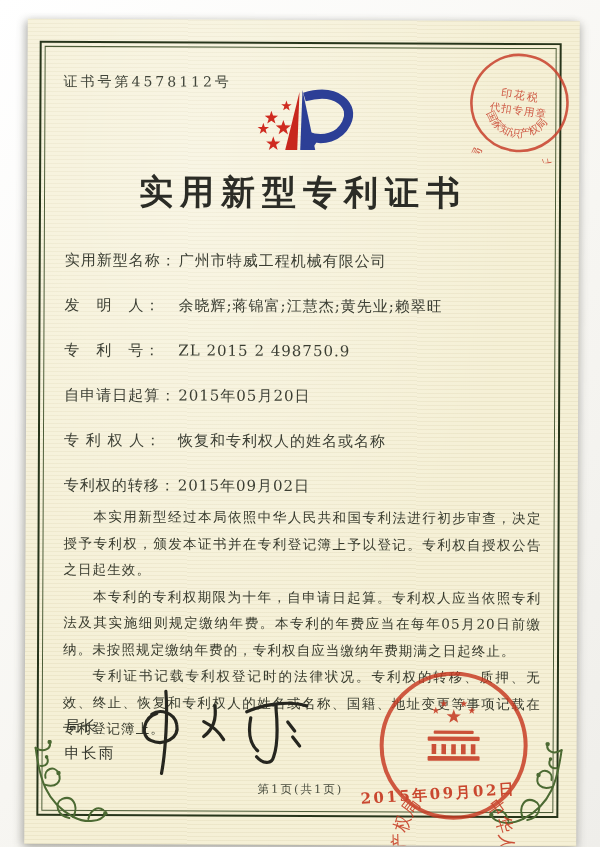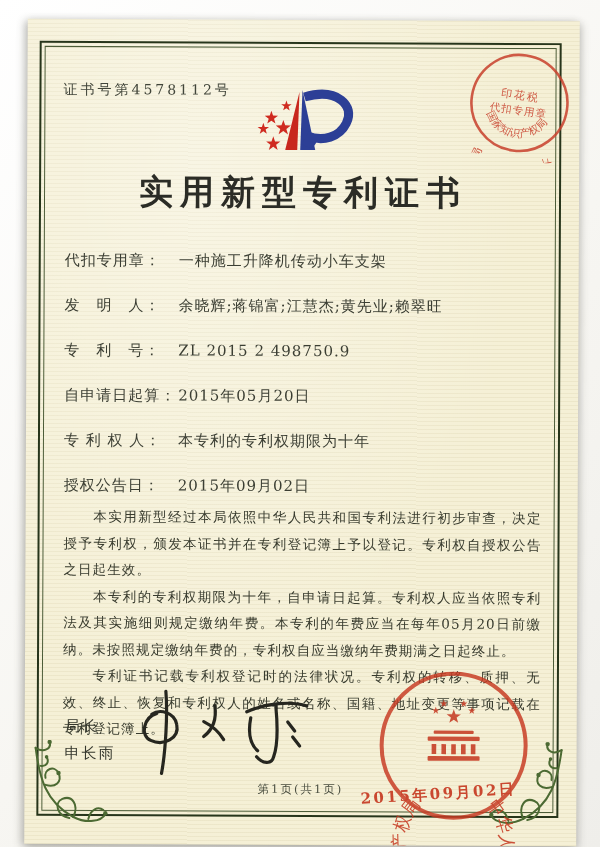--- a/index.html
+++ b/index.html
@@ -22,21 +22,21 @@
   }
   .frame-outer{
     position:absolute;left:12px;right:18px;top:22px;bottom:28px;
     border:2.5px solid #27351b;pointer-events:none;
   }
   .frame-inner{
     position:absolute;left:3px;right:3px;top:3px;bottom:3px;
     border:1px solid #4c5c38;
   }
   .cert-no{
-    position:absolute;left:36px;top:62px;
+    position:absolute;left:36px;top:54px;
     font-size:14px;letter-spacing:3px;color:#41453a;
   }
   .logo-wrap{position:absolute;left:0;right:0;top:66px;text-align:center;}
   .title{
     position:absolute;left:0;right:0;top:150px;text-align:center;
     font-size:34px;font-weight:bold;letter-spacing:7px;color:#2b2c26;
   }
   .fields{position:absolute;left:38px;right:34px;top:232px;}
   .field-row{height:45px;font-size:15px;color:#3b3e33;letter-spacing:1px;white-space:nowrap;}
   .f-label{display:inline-block;min-width:114px;}
@@ -124,36 +124,36 @@
           <use href="#star5" x="42" y="42" transform="translate(42,42) scale(0.8) translate(-42,-42)"></use>
           <use href="#star5" x="32" y="58" transform="translate(32,58) scale(0.75) translate(-32,-58)"></use>
         </g>
       </svg>
     </div>
 
     <div class="title">实用新型专利证书</div>
 
     <div class="fields">
       <div class="field-row">
-        <span class="f-label">代扣专用章：</span><span class="f-value">一种施工升降机传动小车支架</span>
+        <span class="f-label">实用新型名称：</span><span class="f-value">广州市特威工程机械有限公司</span>
       </div>
       <div class="field-row">
         <span class="f-label">发　明　人：</span><span class="f-value">余晓辉;蒋锦富;江慧杰;黄先业;赖翠旺</span>
       </div>
       <div class="field-row">
         <span class="f-label">专　利　号：</span><span class="f-value">ZL 2015 2 498750.9</span>
       </div>
       <div class="field-row">
         <span class="f-label">自申请日起算：</span><span class="f-value">2015年05月20日</span>
       </div>
       <div class="field-row">
-        <span class="f-label">专 利 权 人：</span><span class="f-value">本专利的专利权期限为十年</span>
-      </div>
-      <div class="field-row">
-        <span class="f-label">授权公告日：</span><span class="f-value">2015年09月02日</span>
+        <span class="f-label">专 利 权 人：</span><span class="f-value">恢复和专利权人的姓名或名称</span>
+      </div>
+      <div class="field-row">
+        <span class="f-label">专利权的转移：</span><span class="f-value">2015年09月02日</span>
       </div>
     </div>
 
     <div class="paras">
       <p>本实用新型经过本局依照中华人民共和国专利法进行初步审查，决定授予专利权，颁发本证书并在专利登记簿上予以登记。专利权自授权公告之日起生效。</p>
       <p>本专利的专利权期限为十年，自申请日起算。专利权人应当依照专利法及其实施细则规定缴纳年费。本专利的年费应当在每年05月20日前缴纳。未按照规定缴纳年费的，专利权自应当缴纳年费期满之日起终止。</p>
       <p>专利证书记载专利权登记时的法律状况。专利权的转移、质押、无效、终止、恢复和专利权人的姓名或名称、国籍、地址变更等事项记载在专利登记簿上。</p>
     </div>
 
     <div class="signoff">

